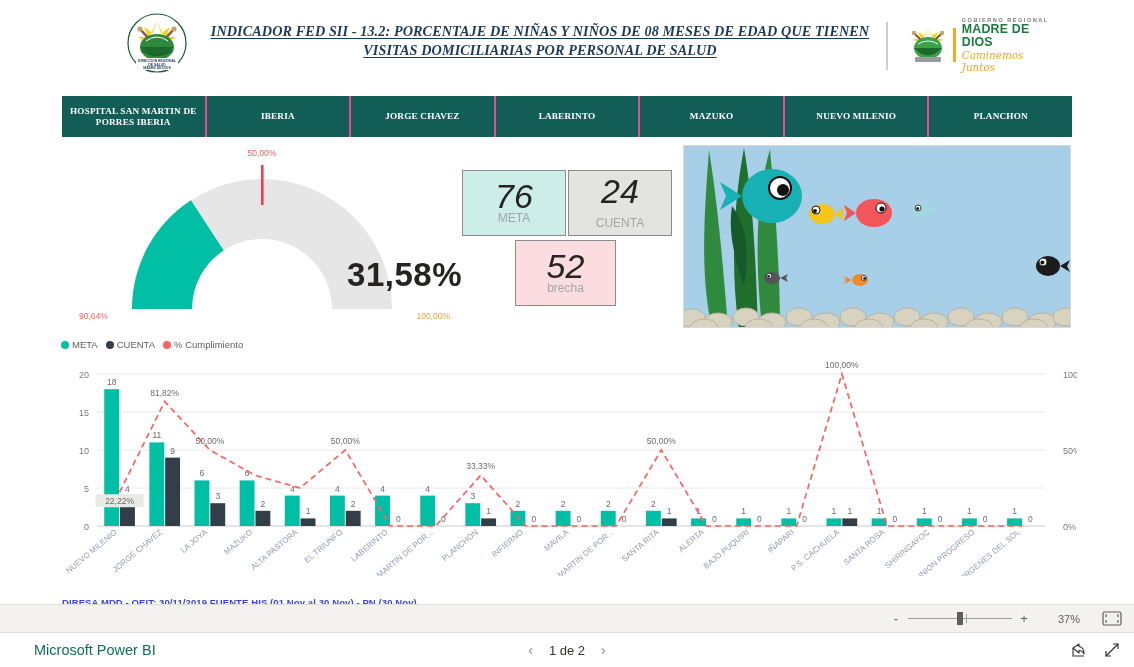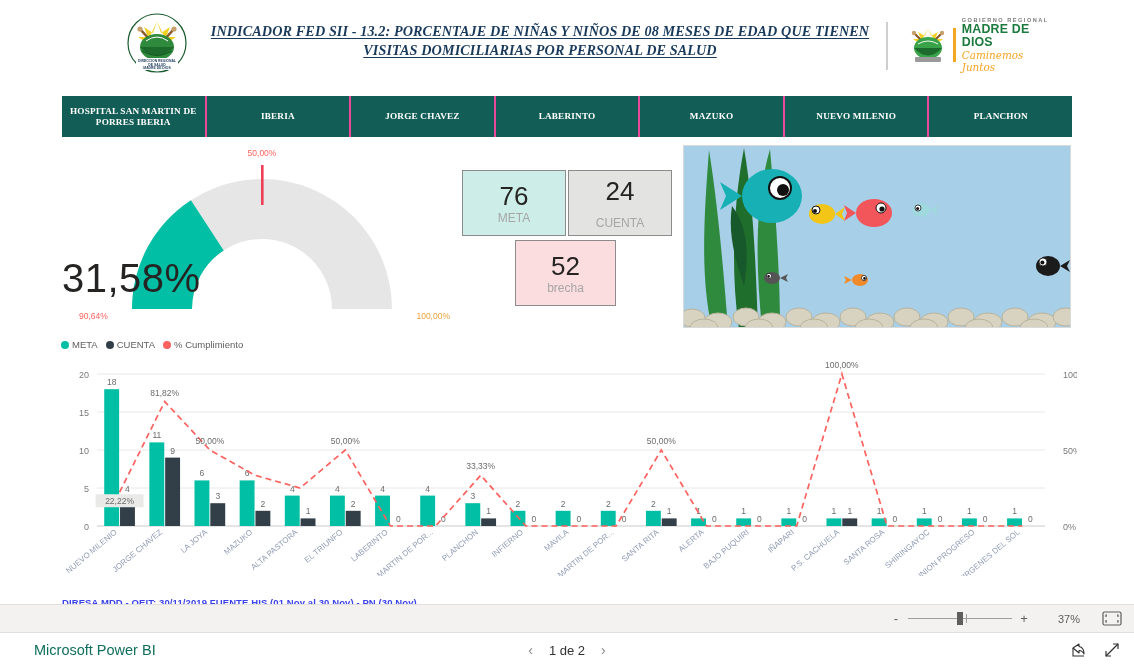--- a/index.html
+++ b/index.html
@@ -55,38 +55,38 @@
     font-family:"Liberation Serif", serif; font-weight:bold;
     font-size:9.2px; letter-spacing:0.2px; line-height:11px; padding:0 3px;
     cursor:pointer; user-select:none;
   }
   .tab:last-child { border-right:none; }
 
   
   .gauge-card { position:absolute; left:62px; top:148px; width:400px; height:178px; }
   .gauge-svg { position:absolute; left:0; top:6px; }
   .gauge-value {
-    position:absolute; left:0; top:108px; width:400px; text-align:left;
-    font-size:40px; color:#252423; letter-spacing:0.5px;
+    position:absolute; left:0; top:108px; width:400px; text-align:right;
+    font-size:33px; color:#252423; letter-spacing:0.5px;font-weight:bold;
   }
   .gauge-min { position:absolute; left:17px; top:163px; font-size:8.5px; color:#fd625e; }
   .gauge-max { position:absolute; right:12px; top:163px; font-size:8.5px; color:#e8a33d; }
   .gauge-target-lbl { position:absolute; left:0; top:0; width:400px; text-align:center; font-size:8.5px; color:#fd625e; }
 
   
   .kpi-wrap { position:absolute; left:462px; top:170px; width:215px; height:140px; }
   .kpi-row { position:absolute; left:0; top:0; display:flex; }
   .kpi {
     width:104px; height:66px; border:1px solid #9b9b9b;
     display:flex; flex-direction:column; align-items:center; justify-content:center;
   }
   .kpi.meta { background:#cdeee8; border-color:#8c8c8c; }
   .kpi.cuenta { background:#e3e3e1; margin-left:2px; border-color:#8c8c8c;gap:10px; }
   .kpi.brecha { position:absolute; left:53px; top:70px; background:#fbdde0; border-color:#8c8c8c; width:101px; height:66px; }
-  .kpi-num { font-size:26px; color:#252423; line-height:28px; }
+  .kpi-num { font-size:34px; color:#252423; line-height:28px;font-style:italic; }
   .kpi-lbl { font-size:12px; color:#a6a6a6; margin-top:1px; }
 
   
   .aqua { position:absolute; left:683px; top:145px; width:388px; height:183px;
           border:1px solid #d9d9d9; overflow:hidden; background:#a8cfe8; }
 
   
   .chart-card { position:absolute; left:55px; top:336px; width:1022px; height:240px; }
   .legend { position:absolute; left:6px; top:3px; display:flex; align-items:center; gap:8px; }
   .leg-item { display:flex; align-items:center; gap:3px; font-size:9.5px; color:#605e5c; }

